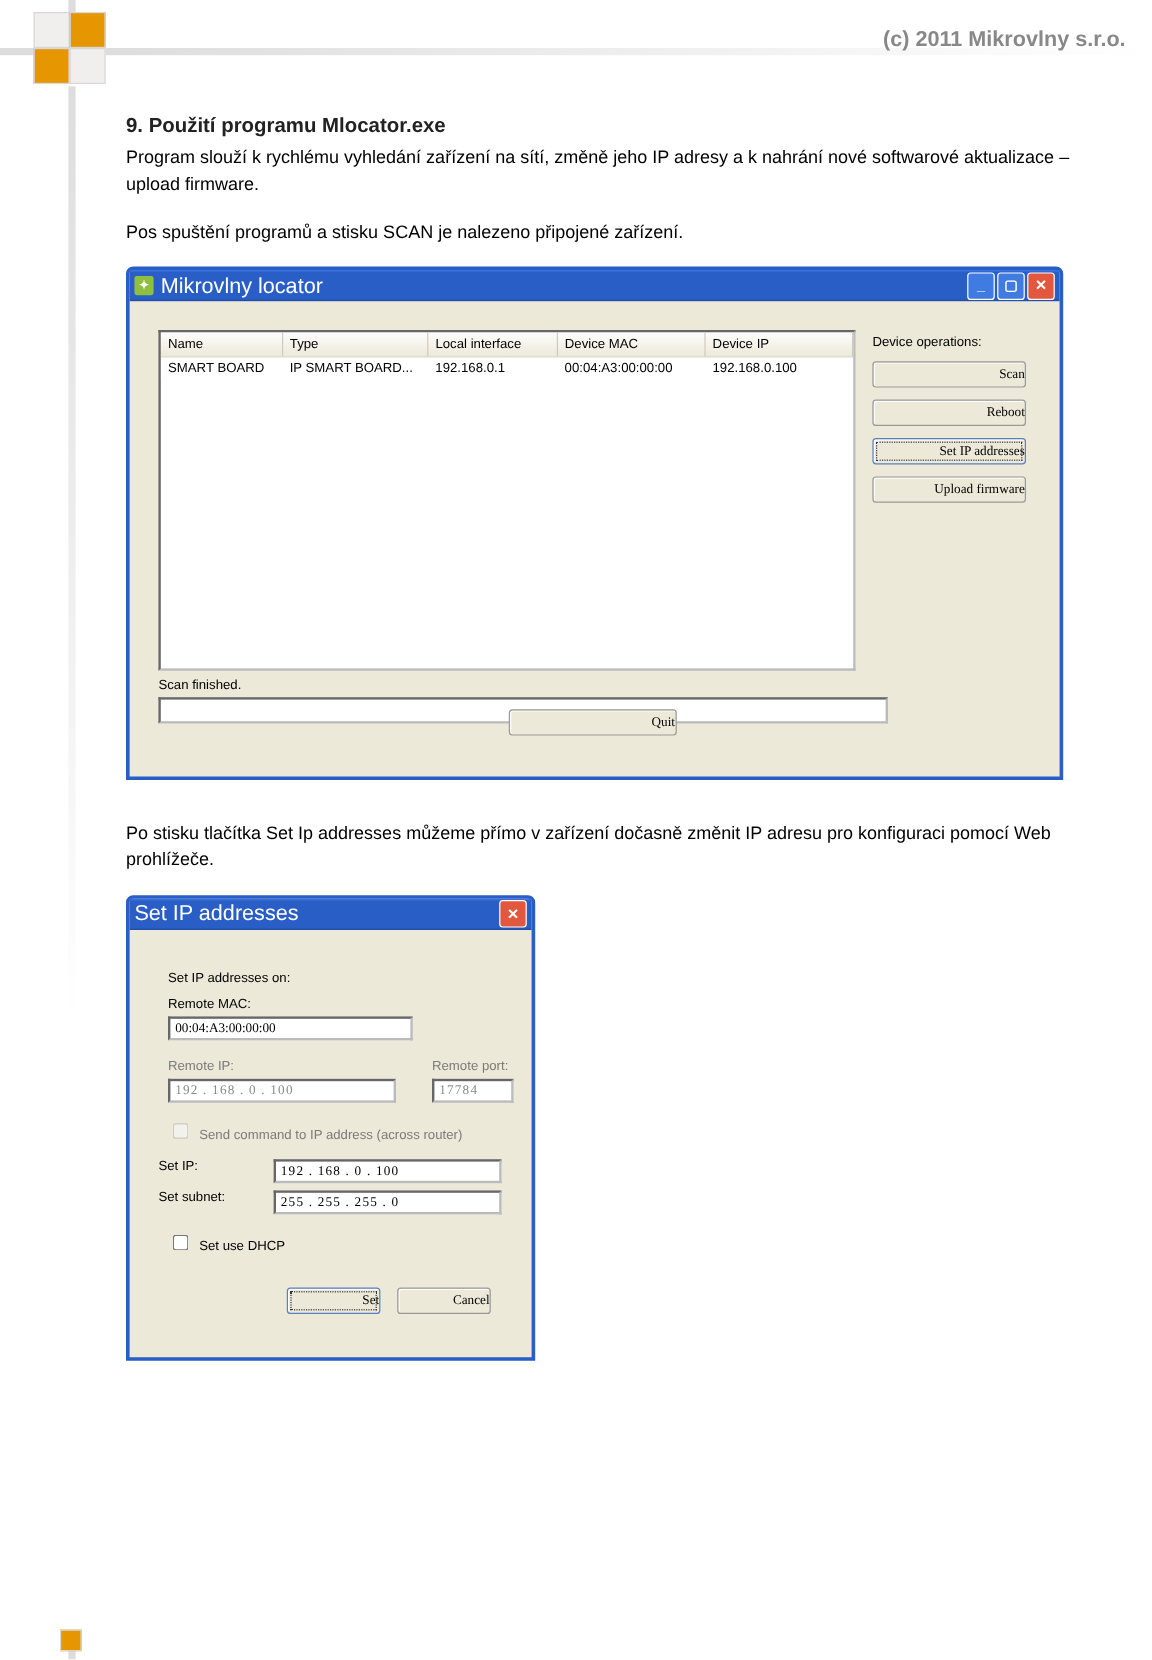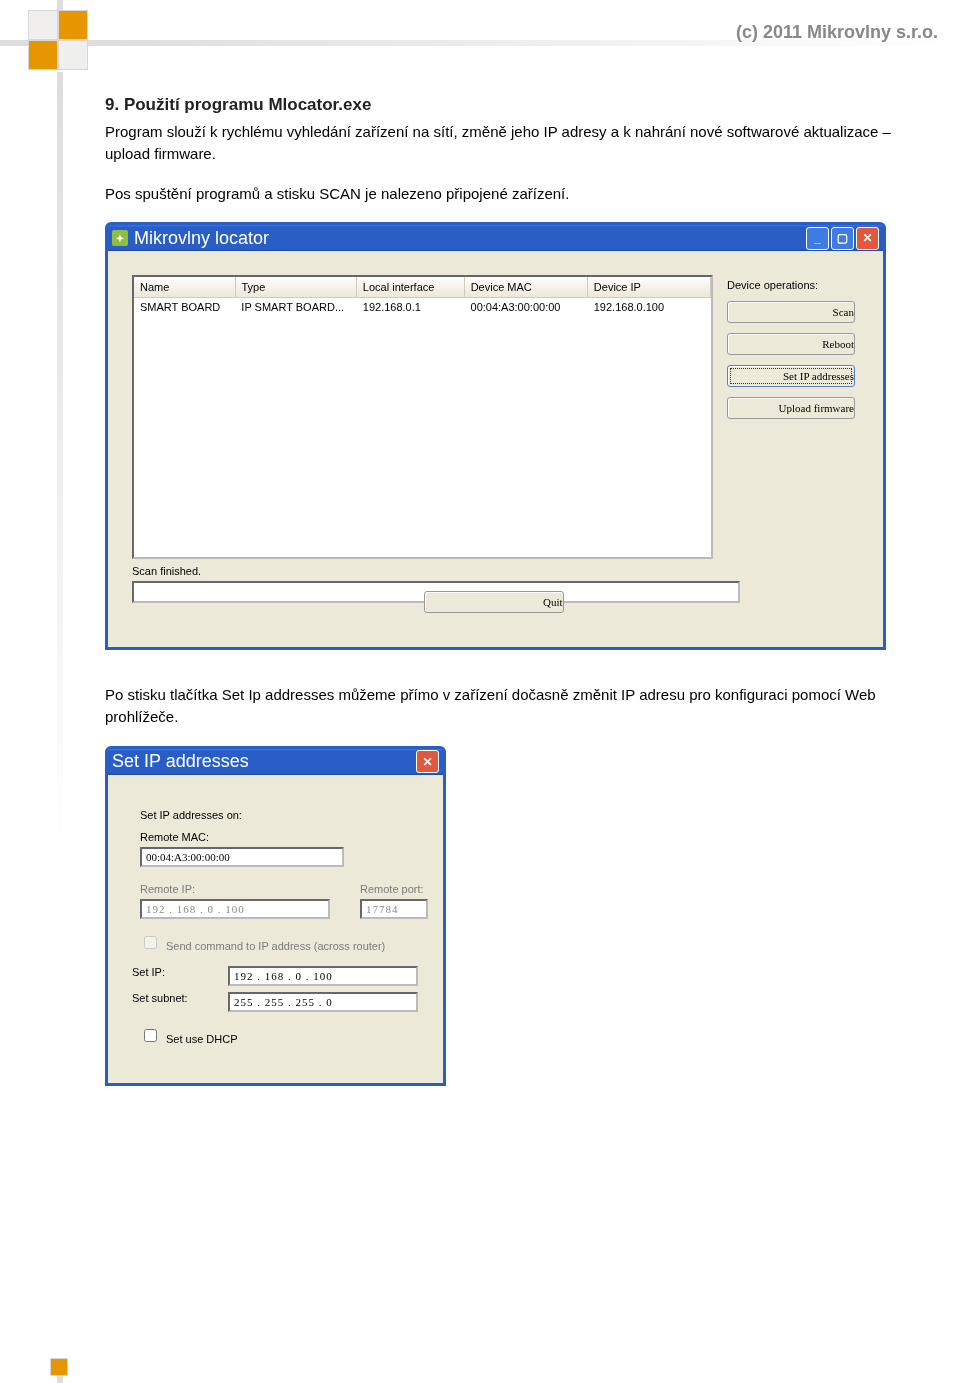--- a/index.html
+++ b/index.html
@@ -158,17 +158,21 @@
           <div class="ipbox">192 . 168 .  0  . 100</div>
         </div>
         <div class="formrow">
           <label>Set subnet:</label>
           <div class="ipbox">255 . 255 . 255 .  0</div>
         </div>
         <div class="chk">
           <input type="checkbox" style="">
           <span>Set use DHCP</span>
         </div>
+        <div class="btnrow">
+          <button class="btn focus">Set</button>
+          <button class="btn">Cancel</button>
+        </div>
       </div>
     </div>
 
   </div>
 </div>
 
 </body></html>

